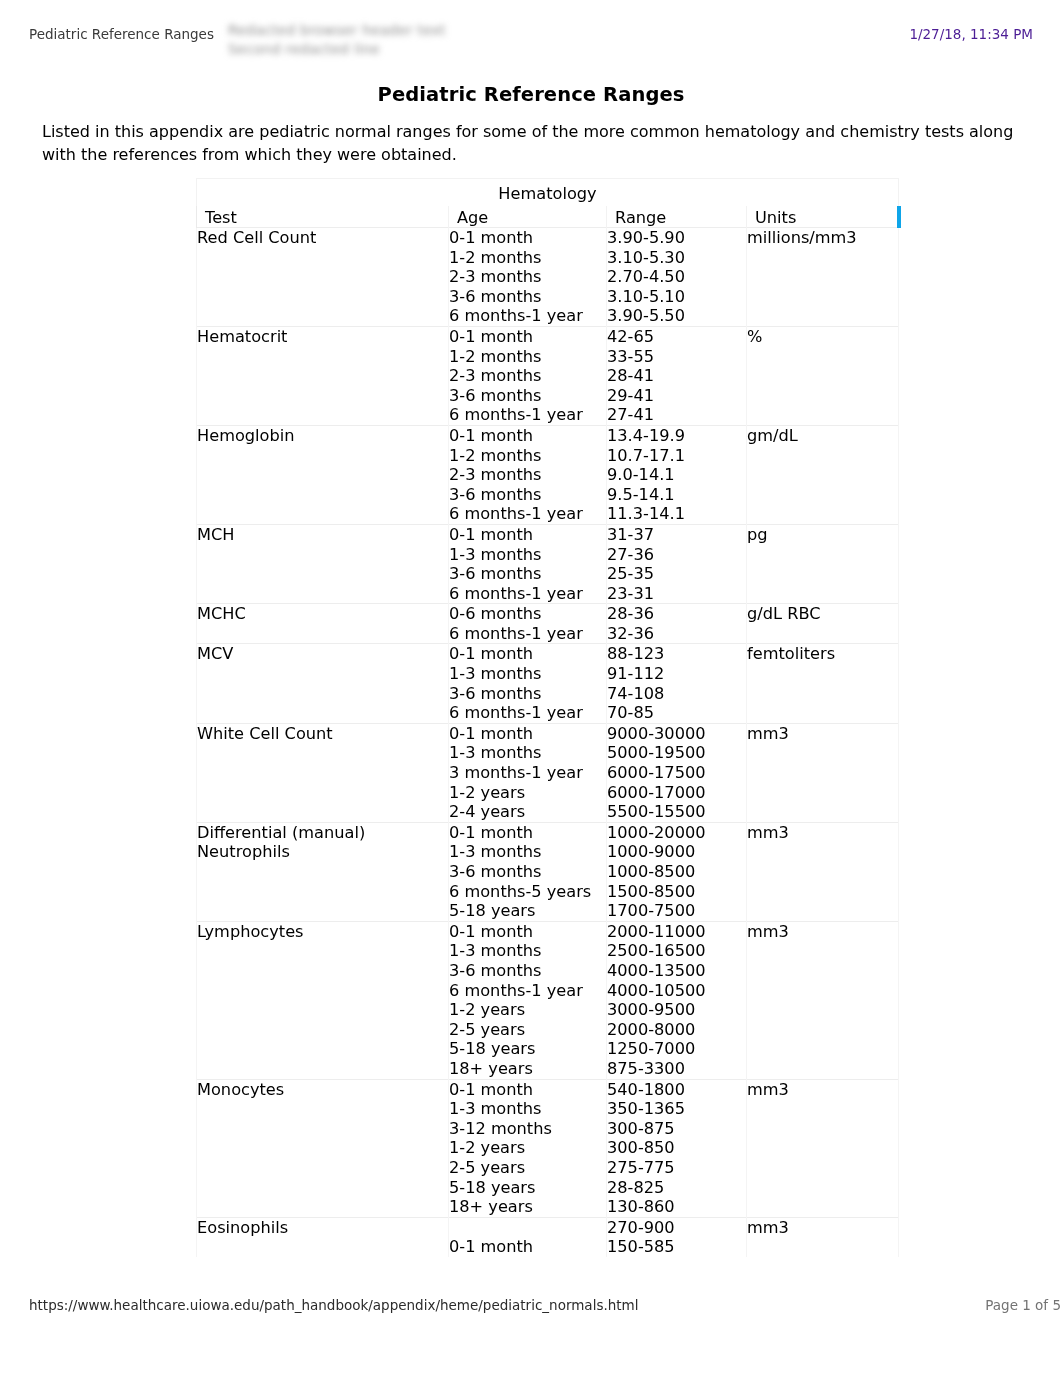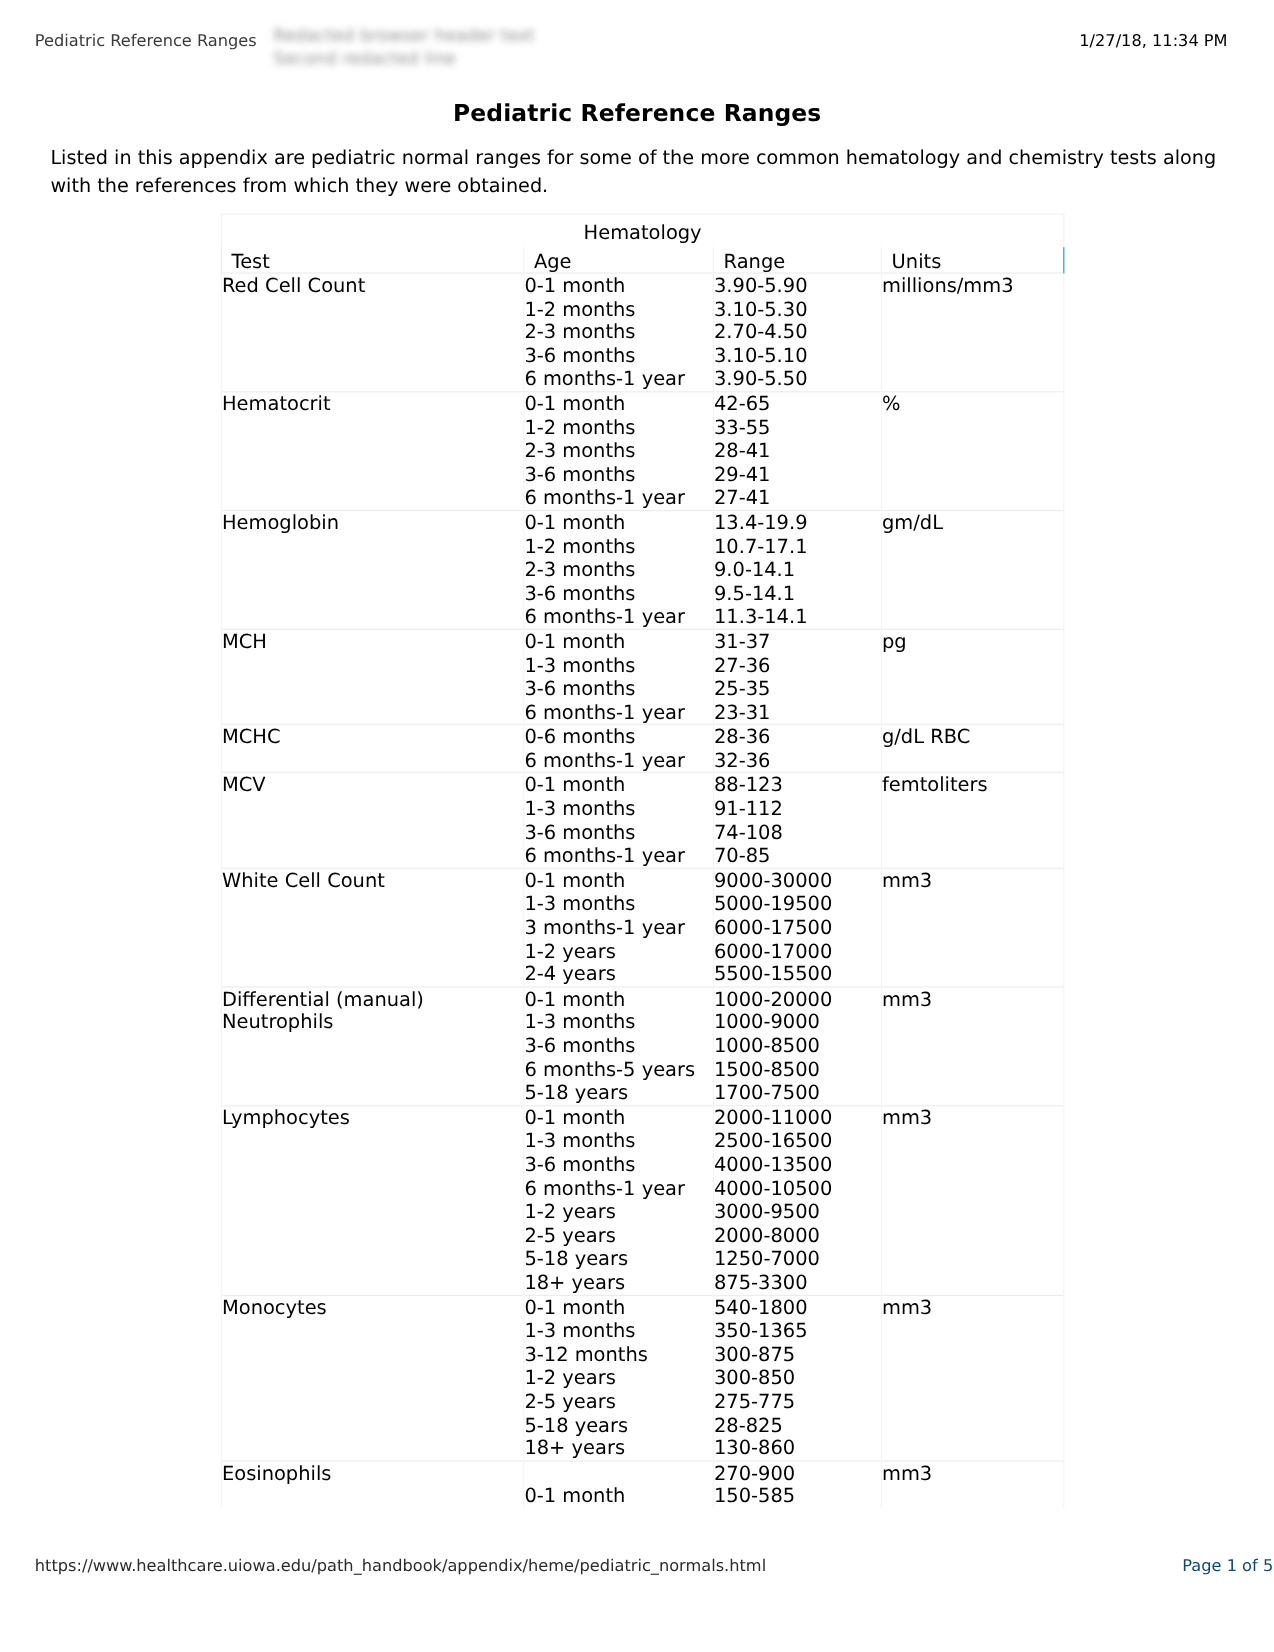--- a/index.html
+++ b/index.html
@@ -27,24 +27,24 @@
   .ph-left {
     position: absolute;
     left: 29px;
     top: 0;
     font-size: 13.5px;
     color: #3a3a3a;
     white-space: nowrap;
   }
   .ph-right {
     position: absolute;
-    right: 39px;
+    right: 29px;
     top: 0;
     font-size: 13.5px;
-    color: #000000;
+    color: #4c1d95;
     white-space: nowrap;
   }
   
   .ph-mid {
     position: absolute;
     left: 228px;
     top: -5px;
     width: 620px;
     height: 46px;
     color: #8d8d8d;
@@ -76,21 +76,21 @@
     left: 42px;
     width: 978px;
     font-size: 16px;
     line-height: 22.5px;
   }
 
   
   .tbl-wrap {
     position: absolute;
     top: 178px;
-    left: 184px;
+    left: 196px;
     width: 702px;
   }
   table.ref {
     border-collapse: collapse;
     width: 702px;
     table-layout: fixed;
     font-size: 16.2px;
   }
   table.ref col.c-test  { width: 252px; }
   table.ref col.c-age   { width: 158px; }
@@ -109,21 +109,21 @@
     border-top: 1px solid #f2f2f2;
   }
   tr.col-head td {
     text-align: left;
     padding: 2px 0 0 8px;
     font-size: 16.2px;
     border-left: 1px solid #f2f2f2;
     border-right: 1px solid #f2f2f2;
   }
   tr.col-head td.ch-first { border-left: 1px solid #eaeaea; }
-  tr.col-head td.ch-last  { border-right: 1px solid #0ea5e9; }
+  tr.col-head td.ch-last  { border-right: 4px solid #0ea5e9; }
 
   tr.data-row > td {
     vertical-align: top;
     text-align: left;
     padding-top: 0px;
     line-height: 19.6px;
     border-top: 1px solid #ededed;
     border-left: 1px solid #f4f4f4;
     border-right: 1px solid #f4f4f4;
   }
@@ -151,21 +151,21 @@
     top: 0;
     font-size: 13.5px;
     color: #2b2b2b;
     white-space: nowrap;
   }
   .pf-right {
     position: absolute;
     right: 29px;
     top: 0;
     font-size: 13.5px;
-    color: #0c4a6e;
+    color: #737373;
     white-space: nowrap;
   }
 </style>
 </head>
 <body>
 
 <div class="print-header">
   <div class="ph-left">Pediatric Reference Ranges</div>
   <div class="ph-mid">Redacted browser header text
 Second redacted line</div>

